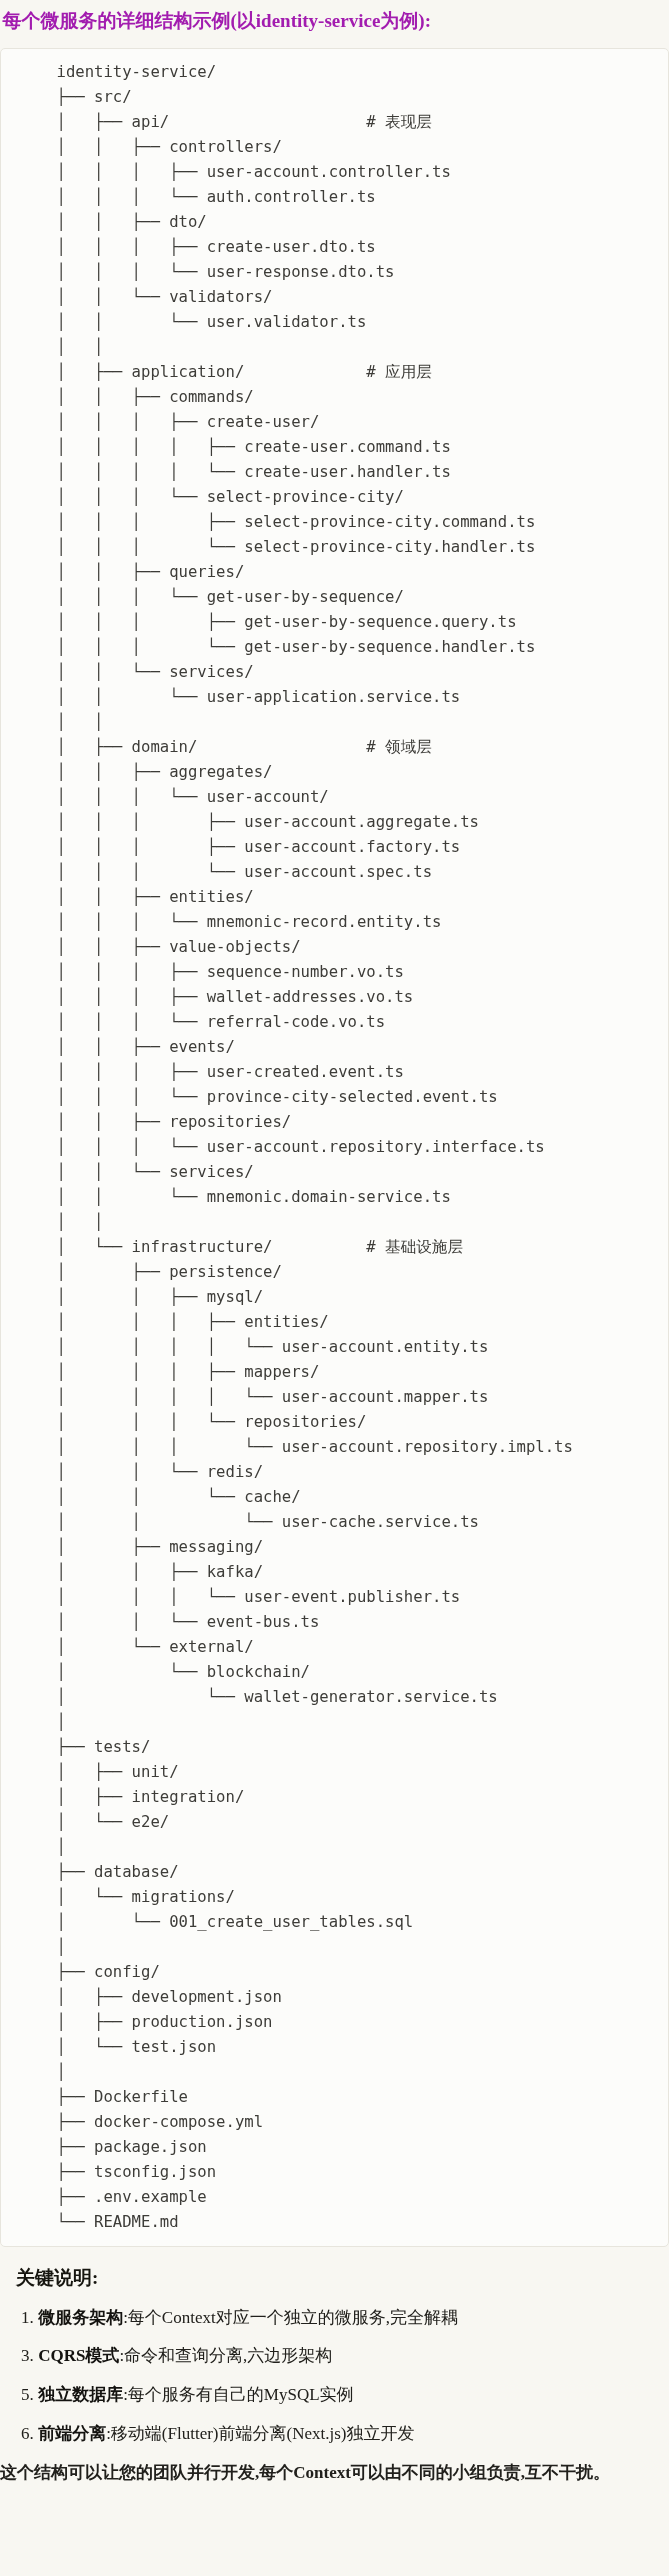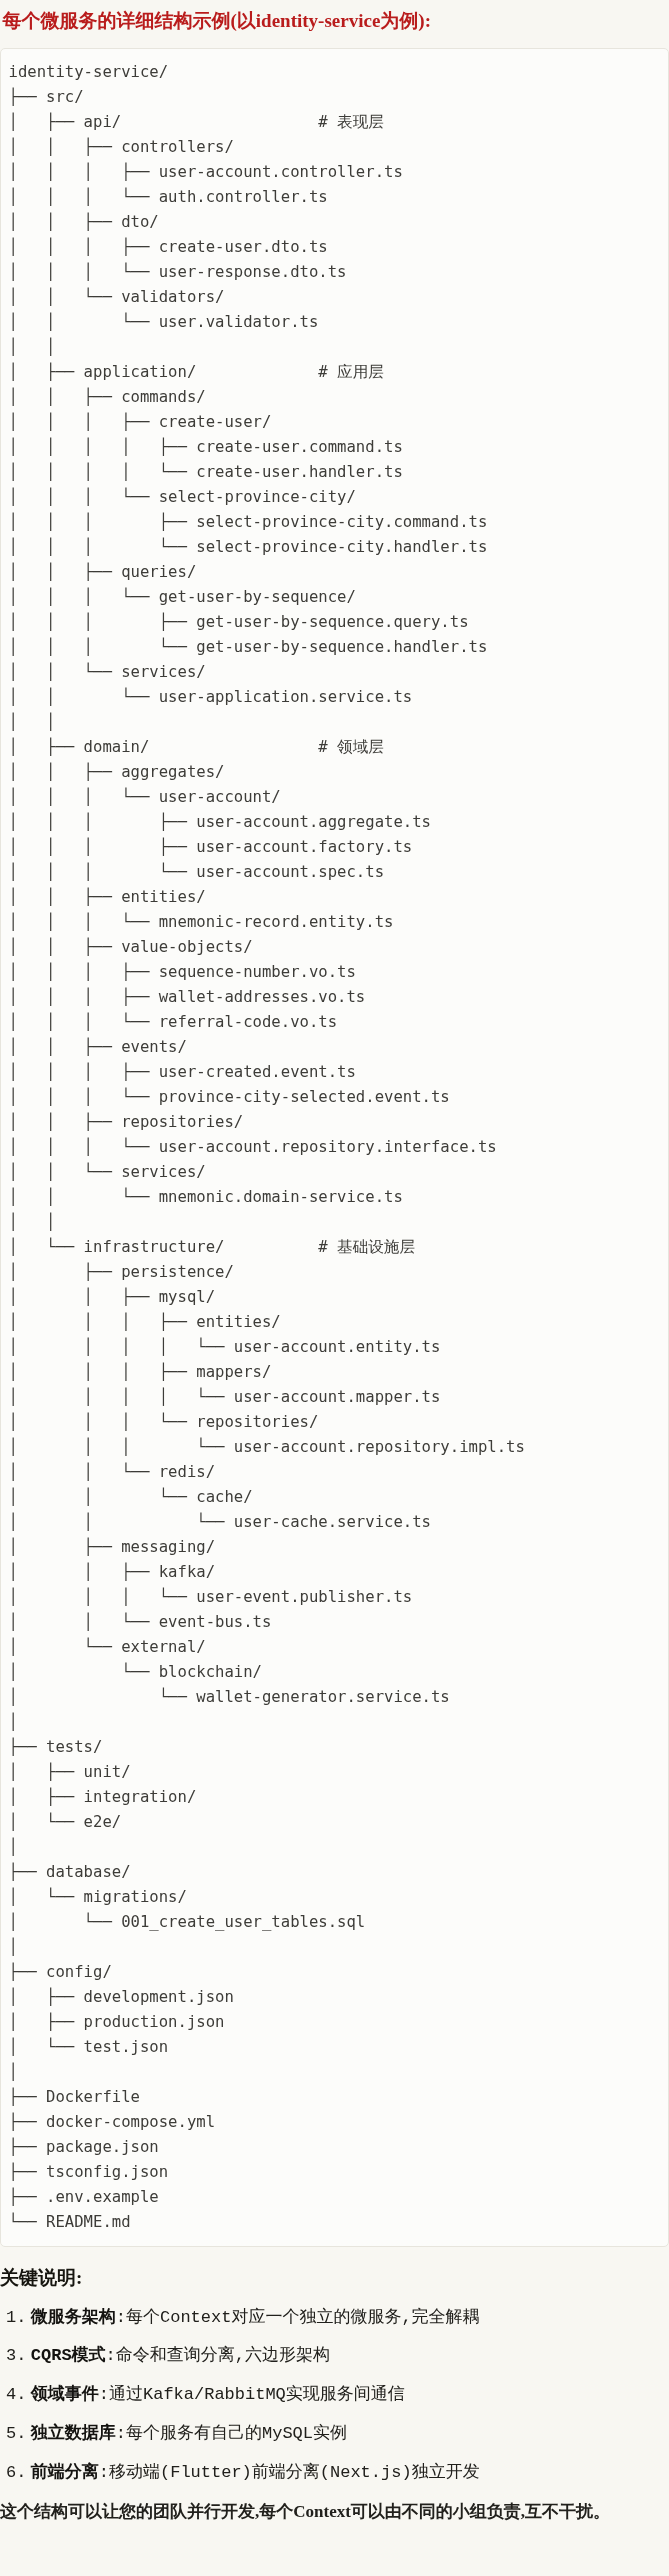--- a/index.html
+++ b/index.html
@@ -12,53 +12,54 @@
     color: #21201c;
   }
   .page { position: relative; width: 669px; height: 2576px; }
 
   h1.doc-title {
     margin: 0;
     padding: 7.5px 5px 0 2.5px;
     font-size: 19px;
     line-height: 25px;
     font-weight: bold;
-    color: #b91c1c;
+    color: #a21caf;
     font-family: "Liberation Serif", serif;
   }
 
   .code-block {
     margin: 15px 0 0 0;
     background: #fcfcfa;
     border: 0.6px solid #e7e5dd;
     border-radius: 5px;
     box-sizing: border-box;
     width: 669px;
+    padding-left: 48px;
   }
   .code-block pre {
     margin: 0;
     padding: 11.3px 6.3px 11.3px 7.5px;
     font-family: "DejaVu Sans Mono", "Liberation Mono", monospace;
     font-size: 15.6px;
     line-height: 25px;
     color: #3d3c38;
     white-space: pre;
     overflow: hidden;
   }
 
   h2.notes-heading {
     margin: 17.5px 0 15px 0;
-    padding-left: 0;
+    padding-left: 16px;
     font-size: 19px;
     line-height: 25px;
     font-weight: bold;
     color: #16150f;
   }
 
-  .notes-list { padding-left: 6px; font-family: Liberation Mono, monospace; }
+  .notes-list { padding-left: 21px; }
   .note-item {
     font-size: 17px;
     line-height: 25px;
     margin-bottom: 13.8px;
     color: #21201c;
     white-space: nowrap;
   }
   .note-item .num { margin-right: 4.4px; }
   .note-item strong { font-weight: bold; color: #141310; }
 
@@ -172,23 +173,20 @@
   <h2 class="notes-heading">关键说明:</h2>
 
   <div class="notes-list">
     <div class="note-item">
       <span class="num">1.</span><strong>微服务架构</strong><span>:每个Context对应一个独立的微服务,完全解耦</span>
     </div>
     <div class="note-item">
       <span class="num">3.</span><strong>CQRS模式</strong><span>:命令和查询分离,六边形架构</span>
     </div>
     <div class="note-item">
-      <span class="num">4.</span><strong>领域事件</strong><span>:通过Kafka/RabbitMQ实现服务间通信</span>
-    </div>
-    <div class="note-item">
       <span class="num">5.</span><strong>独立数据库</strong><span>:每个服务有自己的MySQL实例</span>
     </div>
     <div class="note-item">
       <span class="num">6.</span><strong>前端分离</strong><span>:移动端(Flutter)前端分离(Next.js)独立开发</span>
     </div>
   </div>
 
   <p class="closing">这个结构可以让您的团队并行开发,每个Context可以由不同的小组负责,互不干扰。</p>
 
 </div>

